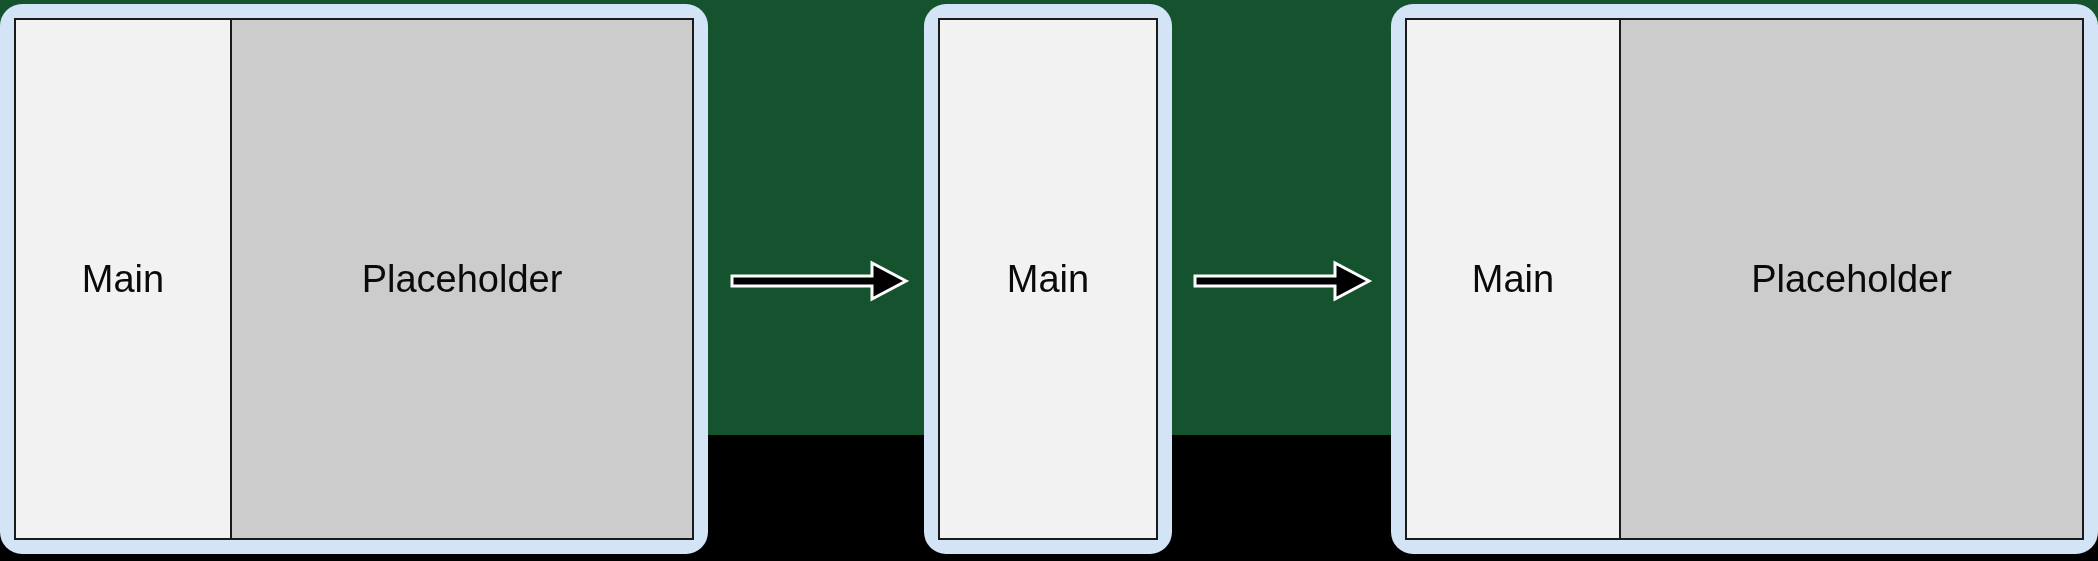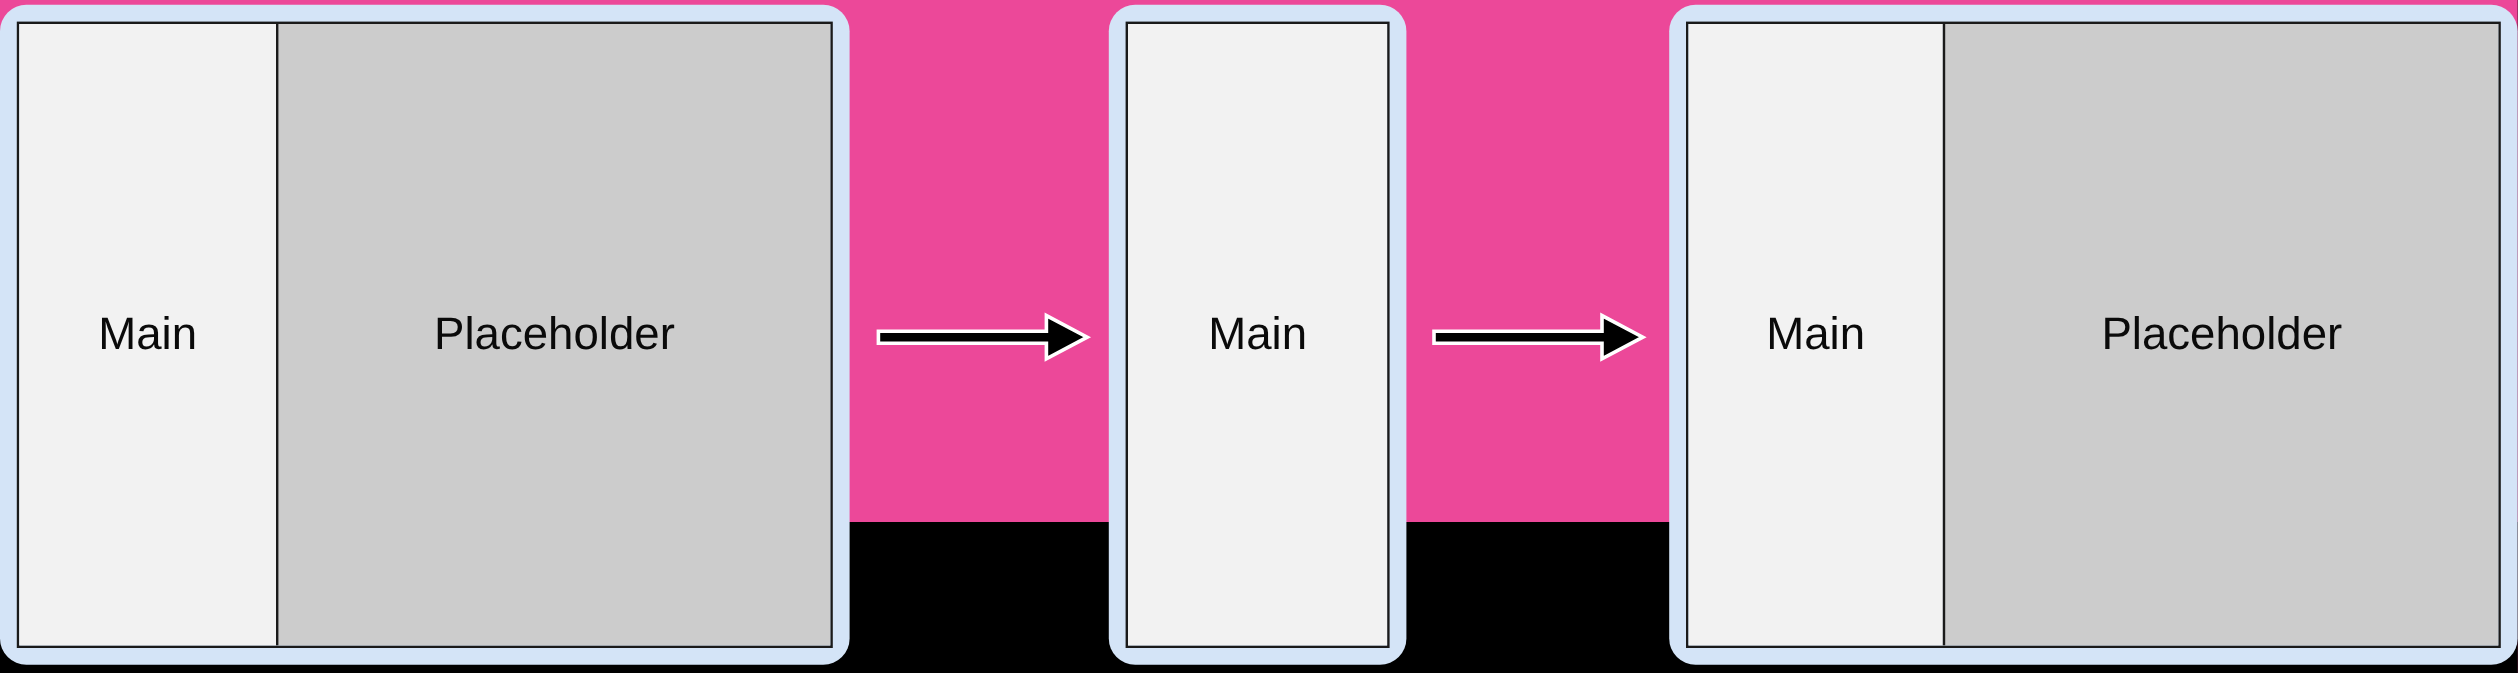--- a/index.html
+++ b/index.html
@@ -11,21 +11,21 @@
     width: 2098px;
     height: 561px;
     overflow: hidden;
     font-family: "Liberation Sans", sans-serif;
   }
 
   #stage {
     position: relative;
     width: 2098px;
     height: 435px;
-    background: #ec4899;
+    background: #14532d;
   }
 
   
   .card {
     position: absolute;
     box-sizing: border-box;
     background: #d4e4f7;
     border-radius: 22px;
     padding: 14px;
     display: flex;

